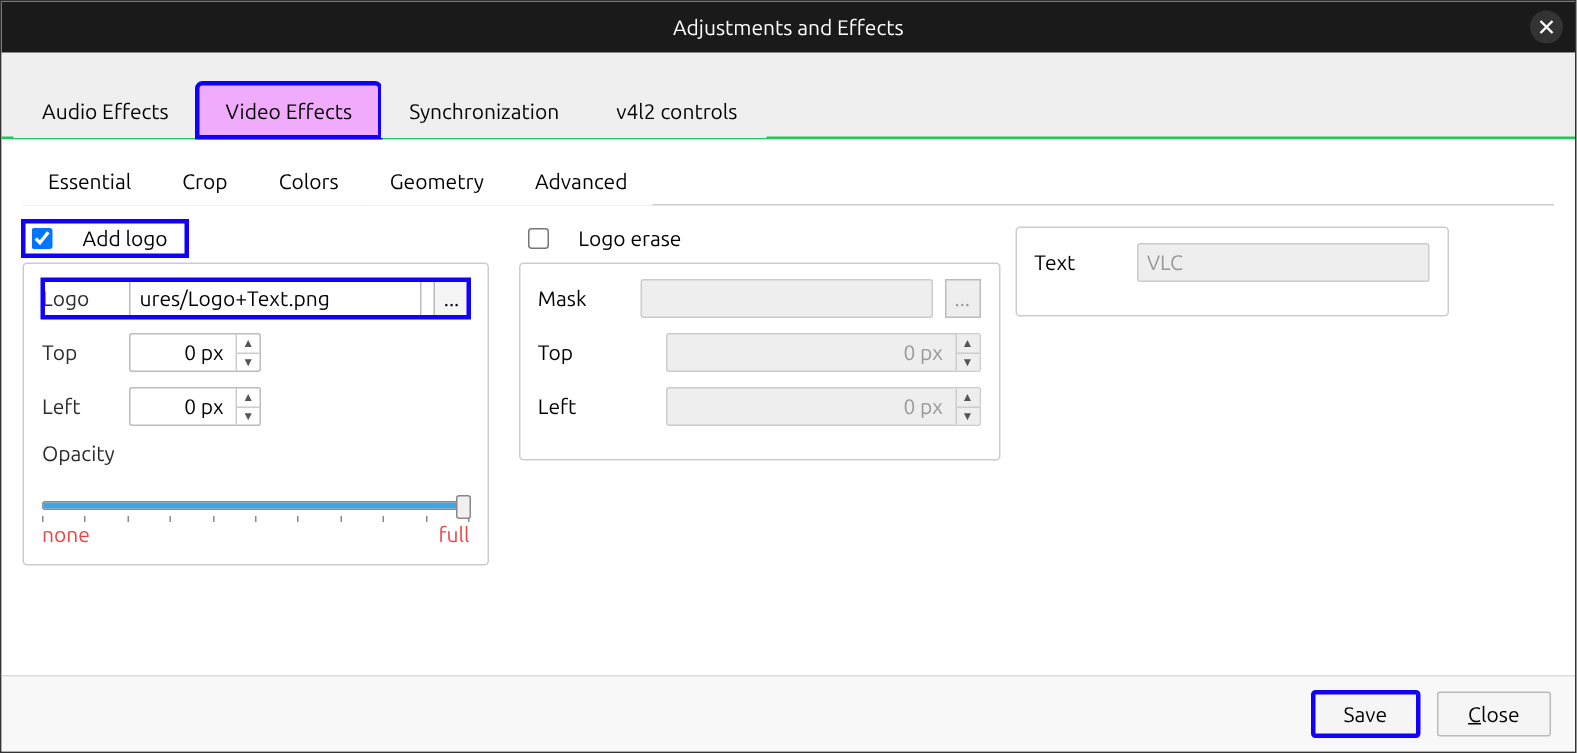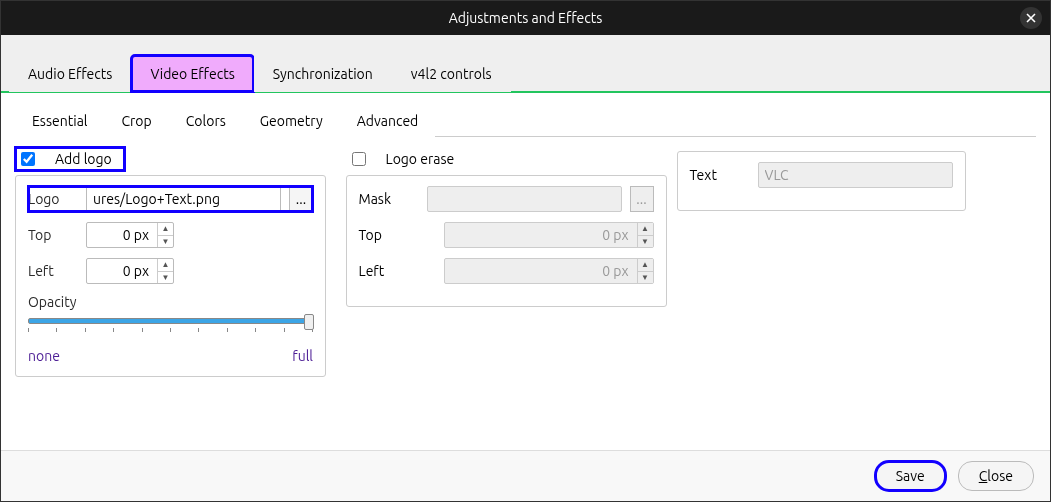--- a/index.html
+++ b/index.html
@@ -28,29 +28,29 @@
   .txt.wide { flex: 1; }
   .txt.num { width: 88px; text-align: right; padding-right: 24px; position: relative; }
   .spinwrap { position: relative; display: inline-block; }
   .spinbtns { position: absolute; right: 1px; top: 1px; bottom: 1px; width: 16px; border-left: 1px solid #ccc; display: flex; flex-direction: column; }
   .spinbtns span { flex:1; display:flex; align-items:center; justify-content:center; font-size:8px; color:#555; border-bottom:1px solid #ccc; cursor:pointer; }
   .spinbtns span:last-child { border-bottom:none; }
   .browse { width: 24px; height: 26px; border: 1px solid #bbb; background: #f5f5f5; cursor: pointer; display:flex; align-items:center; justify-content:center; }
   .disabled .txt, .disabled .browse, .disabled .spinbtns { background: #eee; color: #999; }
   .disabled .txt { border-color: #ccc; }
   .opacity-block { margin-top: 6px; }
-  .opacity-block .lbl { color: #2b2b2b; margin-bottom: 8px; display:block; }
+  .opacity-block .lbl { color: #2b2b2b; margin-bottom: 24px; display:block; }
   .slider-track { height: 6px; background: linear-gradient(to right,#3ca5e6,#3ca5e6); border:1px solid #888; position:relative; border-radius:2px; }
   .slider-thumb { position:absolute; right:-2px; top:-5px; width:10px; height:16px; background:#f0f0f0; border:1px solid #888; border-radius:2px; }
   .ticks { display:flex; justify-content:space-between; margin-top:4px; }
   .ticks span { font-size:8px; color:#555; width:1px; border-left:1px solid #888; height:4px; }
-  .minmax { display:flex; justify-content:space-between; font-size:12px; color:#4c1d95; margin-top:16px; }
+  .minmax { display:flex; justify-content:space-between; font-size:12px; color:#ef4444; margin-top:0; }
   .right-panel fieldset .row label { width: 60px; }
   .footer { display:flex; justify-content:flex-end; gap:12px; padding:10px 16px; border-top:1px solid #ddd; background:#f8f8f8; align-items:center; }
-  .btn { padding: 6px 20px; border:1px solid #bbb; background:#f5f5f5; cursor:pointer; border-radius:14px; }
+  .btn { padding: 6px 20px; border:1px solid #bbb; background:#f5f5f5; cursor:pointer; border-radius:2px; }
   .btn .ul { text-decoration: underline; }
   select.txt { padding: 2px 4px; }
 </style>
 </head>
 <body>
 
 <div class="titlebar">
   <span class="title">Adjustments and Effects</span>
   <div class="close">
     <svg width="10" height="10" viewBox="0 0 10 10">

